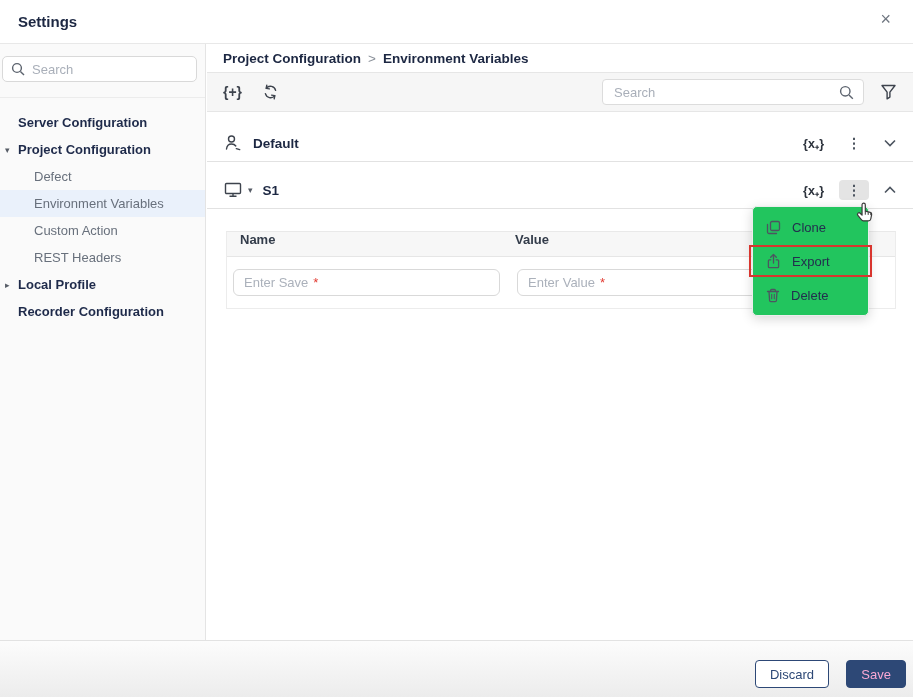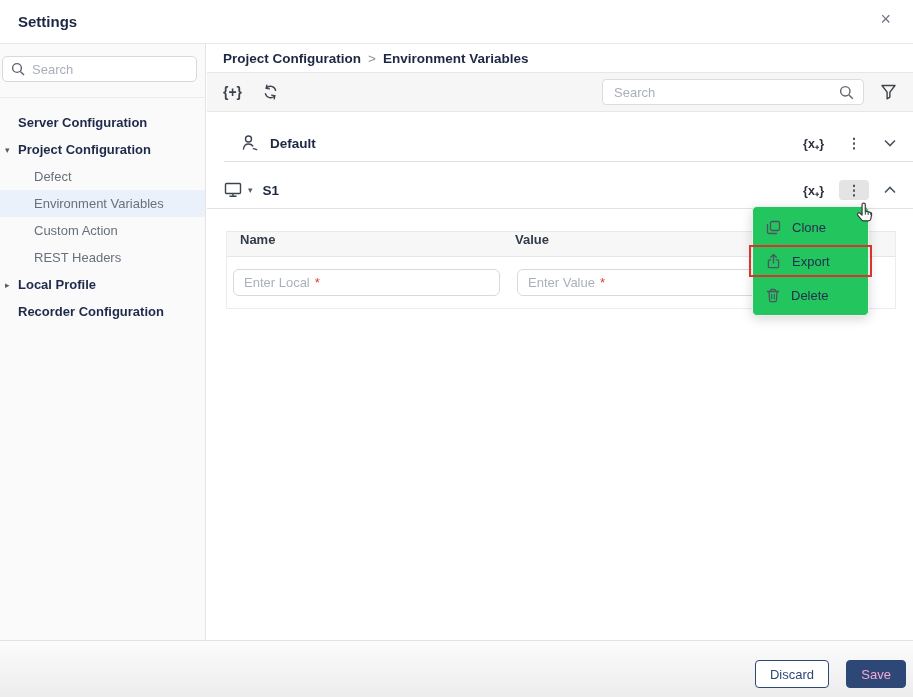--- a/index.html
+++ b/index.html
@@ -36,21 +36,21 @@
   .toolbar { height:39px; background:#f6f6f6; border-bottom:1px solid #e6e6e6; display:flex; align-items:center; padding:0 16px; }
   .tb-add { font-size:14px; font-weight:600; color:#3d434d; cursor:pointer; }
   .tb-refresh { margin-left:20px; cursor:pointer; }
   .tb-search { margin-left:auto; margin-right:3px; width:262px; height:26px; background:#fff; border:1px solid #dcdcdc; border-radius:4px; display:flex; align-items:center; padding:0 9px 0 11px; }
   .tb-search input { border:0; outline:0; background:transparent; flex:1; font-family:inherit; font-size:13px; color:#3a414c; }
   .tb-search input::placeholder { color:#a9afb9; }
   .tb-filter { margin-left:13px; cursor:pointer; }
 
   .content { position:relative; }
   .section-row { display:flex; align-items:center; height:37px; margin:0 0 0 0; border-bottom:1px solid #e2e2e2; padding:0 17px; }
-  .section-row.first { margin-top:13px;margin-left:17px; }
+  .section-row.first { margin-top:13px; }
   .section-row.second { margin-top:10px; }
   .section-caret { font-size:9px; color:#565c66; margin-left:6px; }
   .section-label { font-weight:bold; color:#1c2742; font-size:13.5px; margin-left:10px; }
   .section-controls { margin-left:auto; display:flex; align-items:center; gap:15px; }
   .var-icon { font-size:12.5px; font-weight:600; color:#2b313b; cursor:pointer; }
   .kebab { font-size:14px; font-weight:bold; color:#4d5560; padding:3px 8px; border-radius:4px; cursor:pointer; line-height:1; }
   .kebab.active { background:#e4e4e4; }
   .chev { cursor:pointer; }
 
   .env-table { margin:22px 17px 0 19px; border:1px solid #ececec; border-top:1px solid #e9e9e9; }
@@ -188,21 +188,21 @@
       </span>
     </div>
 
     <div class="env-table">
       <div class="t-head">
         <span class="t-col-name">Name</span>
         <span class="t-col-value">Value</span>
       </div>
       <div class="t-row">
         <div class="fake-input">
-          <span>Enter Local</span>
+          <span>Enter Save</span>
           <span class="req">*</span>
         </div>
         <div class="fake-input value">
           <span>Enter Value</span>
           <span class="req">*</span>
         </div>
       </div>
     </div>
 
   </div>

